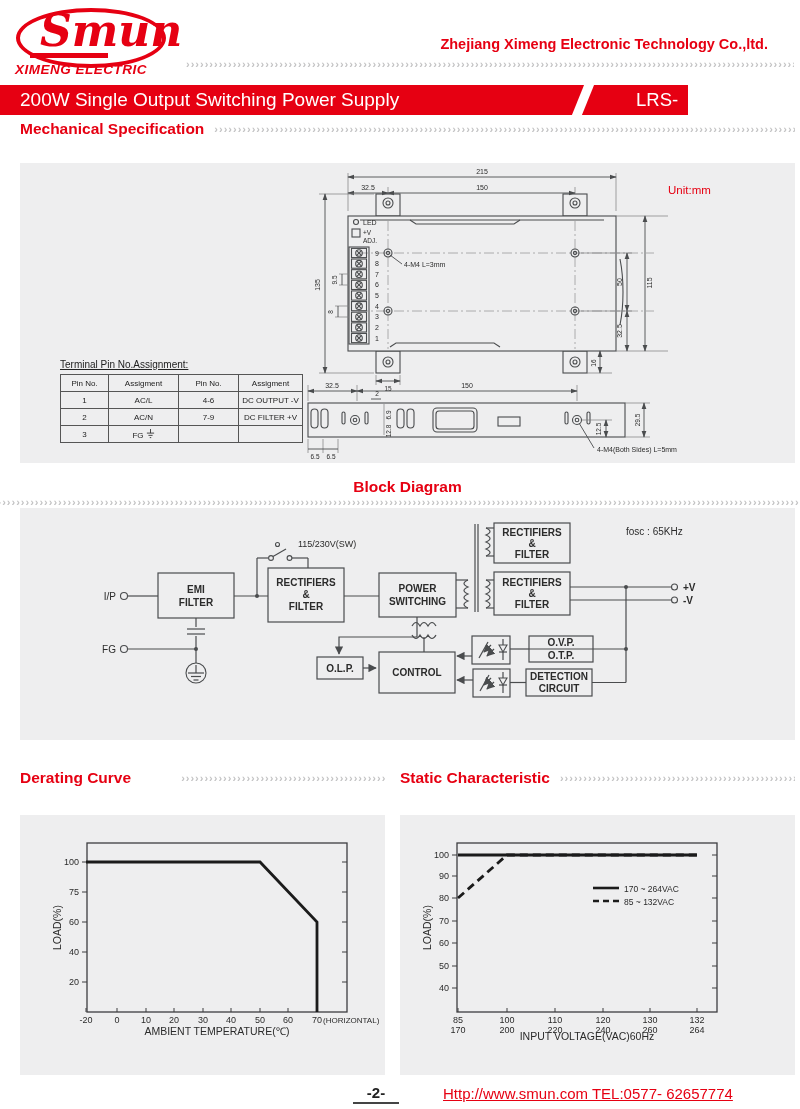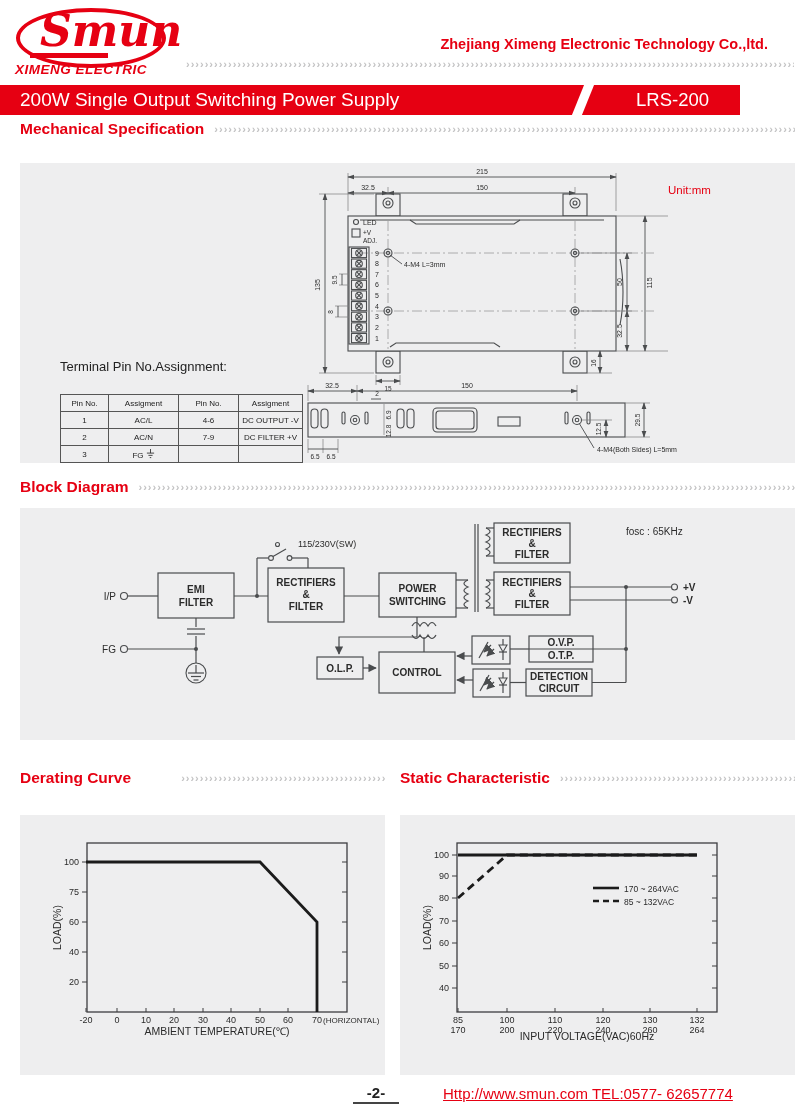--- a/index.html
+++ b/index.html
@@ -8,21 +8,21 @@
   
   .logo{position:absolute;left:14px;top:4px;width:156px;height:74px;}
   .logo-oval{position:absolute;left:2px;top:4px;width:142px;height:52px;border:4px solid #e60012;border-radius:50%;}
   .logo-text{position:absolute;left:26px;top:1px;font-family:"DejaVu Serif",serif;font-style:italic;font-weight:bold;font-size:44px;color:#e60012;line-height:1.2;}
   .logo-bar{position:absolute;left:16px;top:49px;width:78px;height:5px;background:#e60012;}
   .logo-sub{position:absolute;left:1px;top:58px;font-size:13.5px;font-style:italic;font-weight:bold;color:#e60012;letter-spacing:.5px;white-space:nowrap;}
   .company{position:absolute;right:32px;top:36px;font-size:14.5px;font-weight:bold;color:#e60012;}
   .chev{overflow:hidden;white-space:nowrap;color:#c3c3c4;font-size:11px;font-weight:bold;letter-spacing:1px;}
   .head-chev{position:absolute;left:186px;top:58px;width:608px;height:14px;}
   
-  .banner{position:absolute;left:0;top:85px;width:740px;height:30px;background:#e60012;}
+  .banner{position:absolute;left:0;top:85px;width:688px;height:30px;background:#e60012;}
   .banner-title{position:absolute;left:20px;top:4px;color:#fff;font-size:19px;}
   .banner-slash{position:absolute;left:578px;top:0;width:10px;height:30px;background:#fff;transform:skewX(-22deg);}
   .banner-series{position:absolute;left:636px;top:4px;color:#fff;font-size:18.5px;}
   
   .sec-head{position:absolute;display:flex;align-items:center;color:#e60012;font-size:15.5px;font-weight:bold;}
   .sec-head .chev{flex:1;margin-left:10px;font-size:11px;}
   
   .panel{position:absolute;background:#eeeeef;}
   
   svg{font-family:"Liberation Sans",sans-serif;}
@@ -32,21 +32,21 @@
   .dim{stroke:#4a4c4e;stroke-width:.9;fill:none;}
   .ext{stroke:#7c7d7f;stroke-width:.7;fill:none;}
   .cl{stroke:#9a9a9c;stroke-width:.8;fill:none;stroke-dasharray:10 3 2 3;}
   .wire{stroke:#4a4c4e;stroke-width:1.2;fill:none;}
   .bbox{stroke:#4a4c4e;stroke-width:1.2;fill:#eeeeef;}
   .btxt{font-weight:bold;font-size:10px;text-anchor:middle;}
   .dimt{font-size:7px;text-anchor:middle;}
   .dimts{font-size:6.5px;text-anchor:middle;}
   
   .tbl-wrap{position:absolute;left:40px;top:196px;}
-  .tbl-title{font-size:13px;color:#222;margin-bottom:20px;}
+  .tbl-title{font-size:10px;color:#222;margin-bottom:4px;text-decoration:underline;}
   .pin-table{border-collapse:collapse;font-size:8px;color:#222;}
   .pin-table th,.pin-table td{border:1px solid #555;text-align:center;height:16px;padding:0 2px;font-weight:normal;}
   
   .page-num{position:absolute;left:353px;top:1084px;width:46px;text-align:center;font-size:15px;font-weight:bold;color:#222;border-bottom:2px solid #444;padding-bottom:1px;}
   .footer-link{position:absolute;left:443px;top:1085px;font-size:15px;color:#e60012;text-decoration:underline;}
   .unit{position:absolute;left:648px;top:21px;color:#e60012;font-size:11.5px;}
 </style>
 </head>
 <body>
 
@@ -313,21 +313,21 @@
                   </g>
                 </svg></td>
               <td></td>
               <td></td>
             </tr>
           </tbody>
       </table>
     </div>
   </div>
 
-  <div class="sec-head" style="left:20px;top:478px;width:775px;">
+  <div class="sec-head" style="left:20px;top:478px;width:775px;flex-direction:column;">
     <span>Block Diagram</span>
     <span class="chev">››››››››››››››››››››››››››››››››››››››››››››››››››››››››››››››››››››››››››››››››››››››››››››››››››››››››››››››››››››››››››››››››››››››››››››››››››››››››››››››››››››››››››››››››››››››››››››››››››››››››››››››››››››››››››››</span>
   </div>
 
   <div class="panel" style="left:20px;top:508px;width:775px;height:232px;">
     <svg width="775" height="232" viewBox="0 0 775 232">
       <defs>
         <marker id="ar" markerWidth="7" markerHeight="7" viewBox="0 0 10 10" refX="9" refY="5" orient="auto-start-reverse">
           <path d="M0,0 L10,5 L0,10 Z" fill="#4a4c4e"></path>
         </marker>

